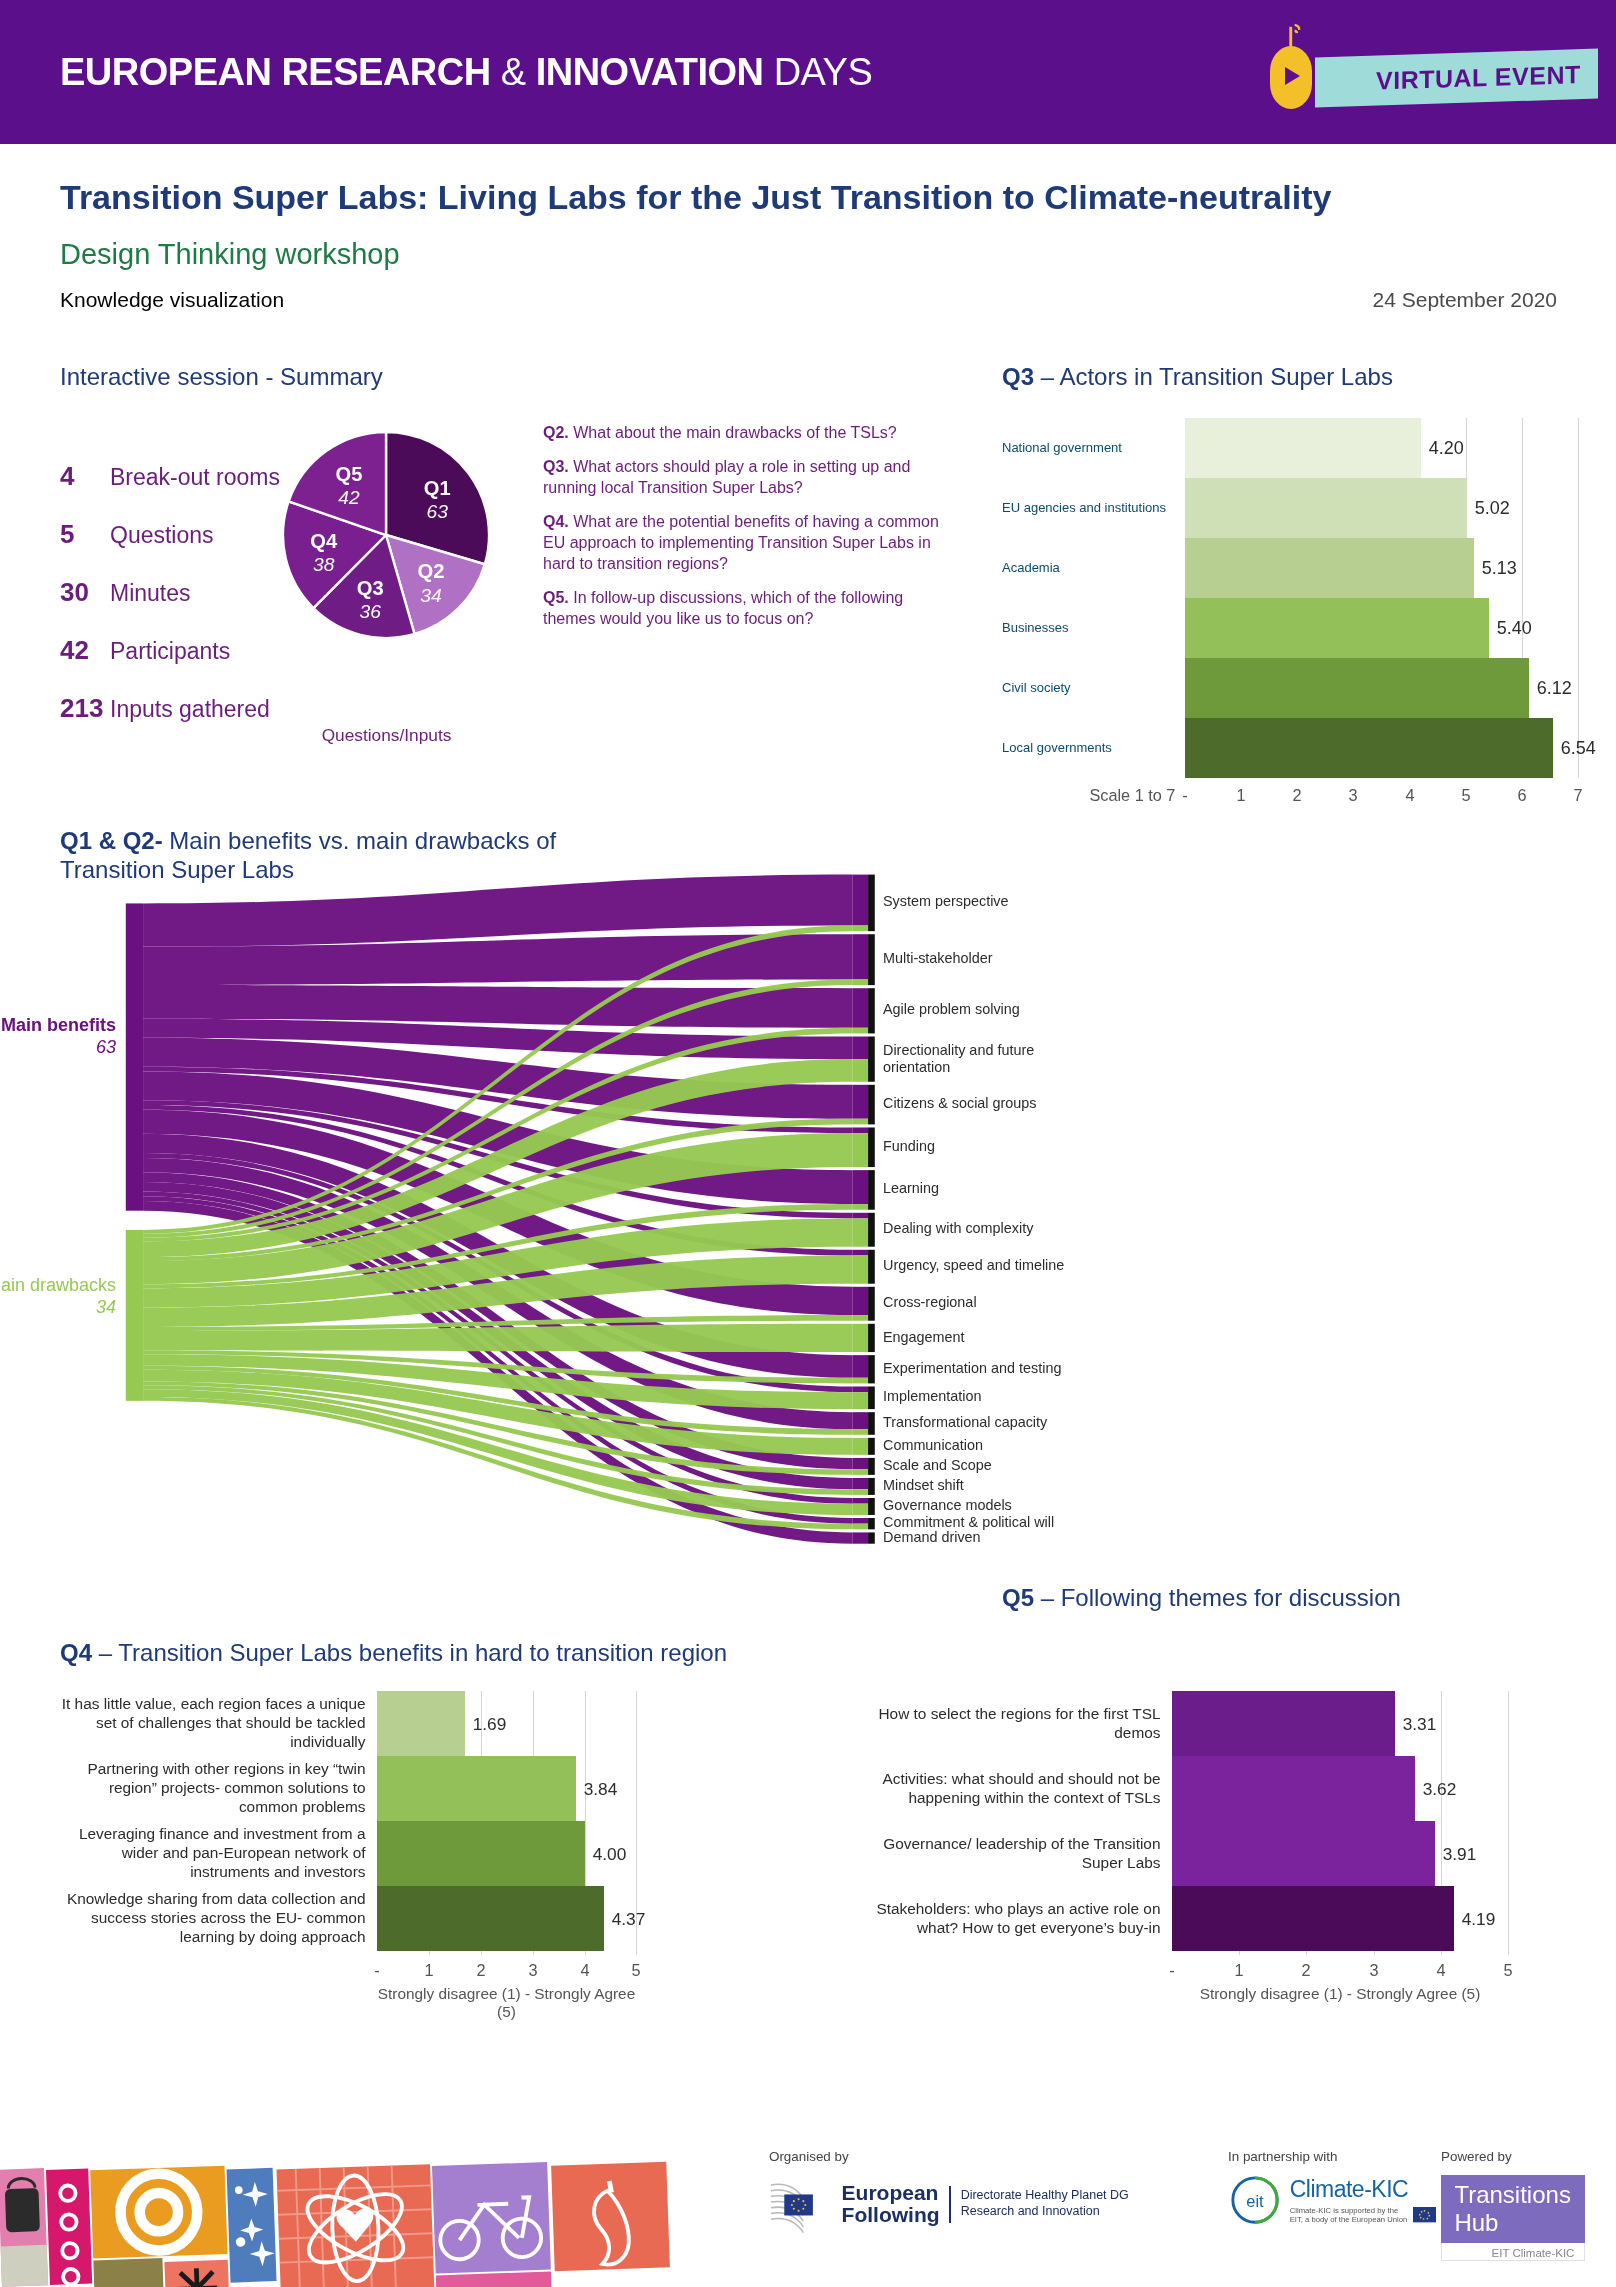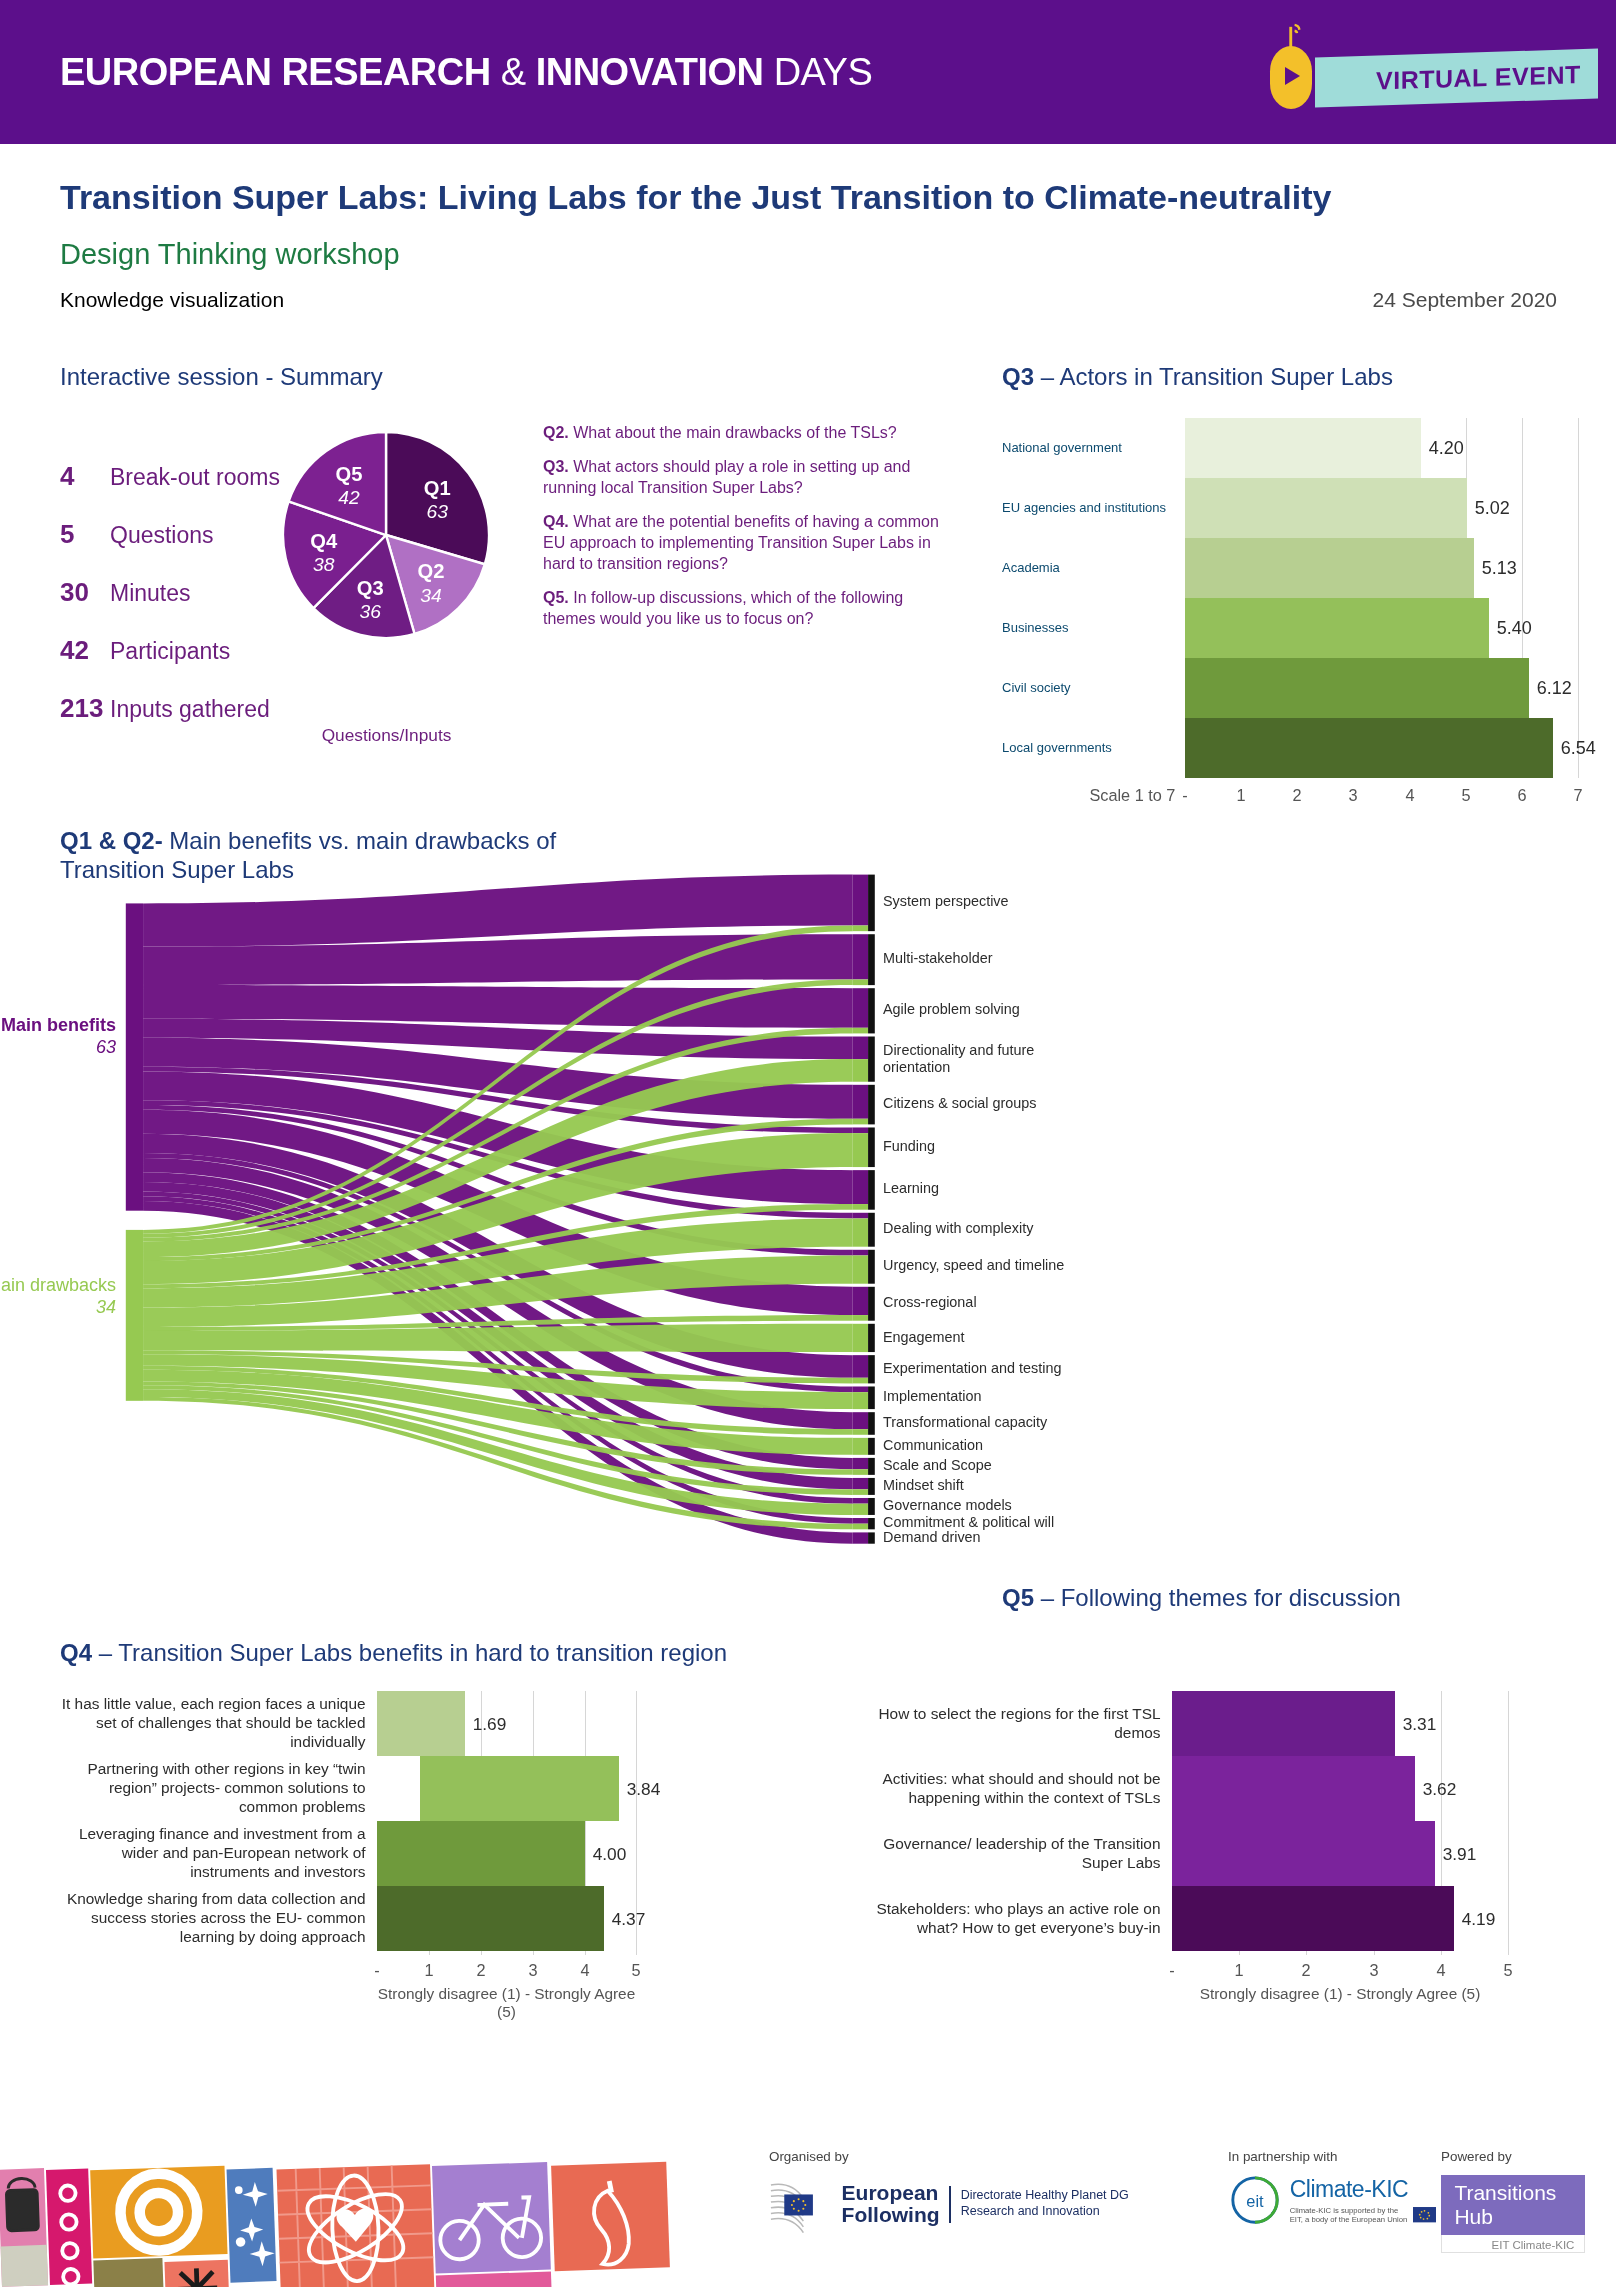--- a/index.html
+++ b/index.html
@@ -140,21 +140,21 @@
 
   
   .footer-strip { position: absolute; left: 0; bottom: 0; width: 672px; height: 154px; overflow: hidden; }
   .footer-credits { position: absolute; left: 769px; bottom: 13.4px; width: 826px; height: 125px; }
   .cred-head { font-size: 13.4px; color: #444; margin-bottom: 7.7px; }
   .cred-block { position: absolute; }
   .ec-text { font-size: 21px; font-weight: 700; color: #1c2f63; line-height: 1.05; }
   .ec-sub { font-size: 12.5px; color: #1c2f63; line-height: 1.25; }
   .kic-text { font-size: 23px; font-weight: 400; color: #1464a5; letter-spacing: -0.5px;}
   .th-box { background: #7d6bbd; padding: 5.8px 13.4px; }
-  .th-text { font-size: 21px; color: #ffffff; }
+  .th-text { font-size: 24px; color: #ffffff; }
   .th-sub { font-size: 11.5px; color: #888; text-align: right; padding: 3.8px 9.6px 1.9px 0; border: 1px solid #e0e0e0; border-top: none;}
 </style>
 </head>
 <body>
 
 <div class="header-bar">
   <div class="brand">
     <span class="b1">EUROPEAN RESEARCH </span><span class="b2">&amp; </span><span class="b3">INNOVATION </span><span class="b4">DAYS</span>
   </div>
   <svg class="antenna" viewBox="0 0 30 32">
@@ -396,21 +396,21 @@
     <div class="gridline" style="left: 473px;"></div>
     <div class="gridline" style="left: 525px;"></div>
     <div class="gridline" style="left: 576px;"></div>
     <div class="hb-row" style="height: 65px;">
       <div class="hb-label" style="width: 317px;">It has little value, each region faces a unique set of challenges that should be tackled individually</div>
       <div class="hb-zone">
         <div class="hb-bar" style="width: 88px; background: rgb(183, 207, 145);"></div>
         <span class="hb-val" style="left: 88px;">1.69</span>
       </div>
     </div>
-    <div class="hb-row" style="height: 65px; gap: 43px;">
+    <div class="hb-row" style="height: 65px;">
       <div class="hb-label" style="width: 317px;">Partnering with other regions in key “twin region” projects- common solutions to common problems</div>
       <div class="hb-zone">
         <div class="hb-bar" style="width: 199px; background: rgb(148, 192, 90);"></div>
         <span class="hb-val" style="left: 199px;">3.84</span>
       </div>
     </div>
     <div class="hb-row" style="height: 65px;">
       <div class="hb-label" style="width: 317px;">Leveraging finance and investment from a wider and pan-European network of instruments and investors</div>
       <div class="hb-zone">
         <div class="hb-bar" style="width: 208px; background: rgb(111, 154, 60);"></div>

